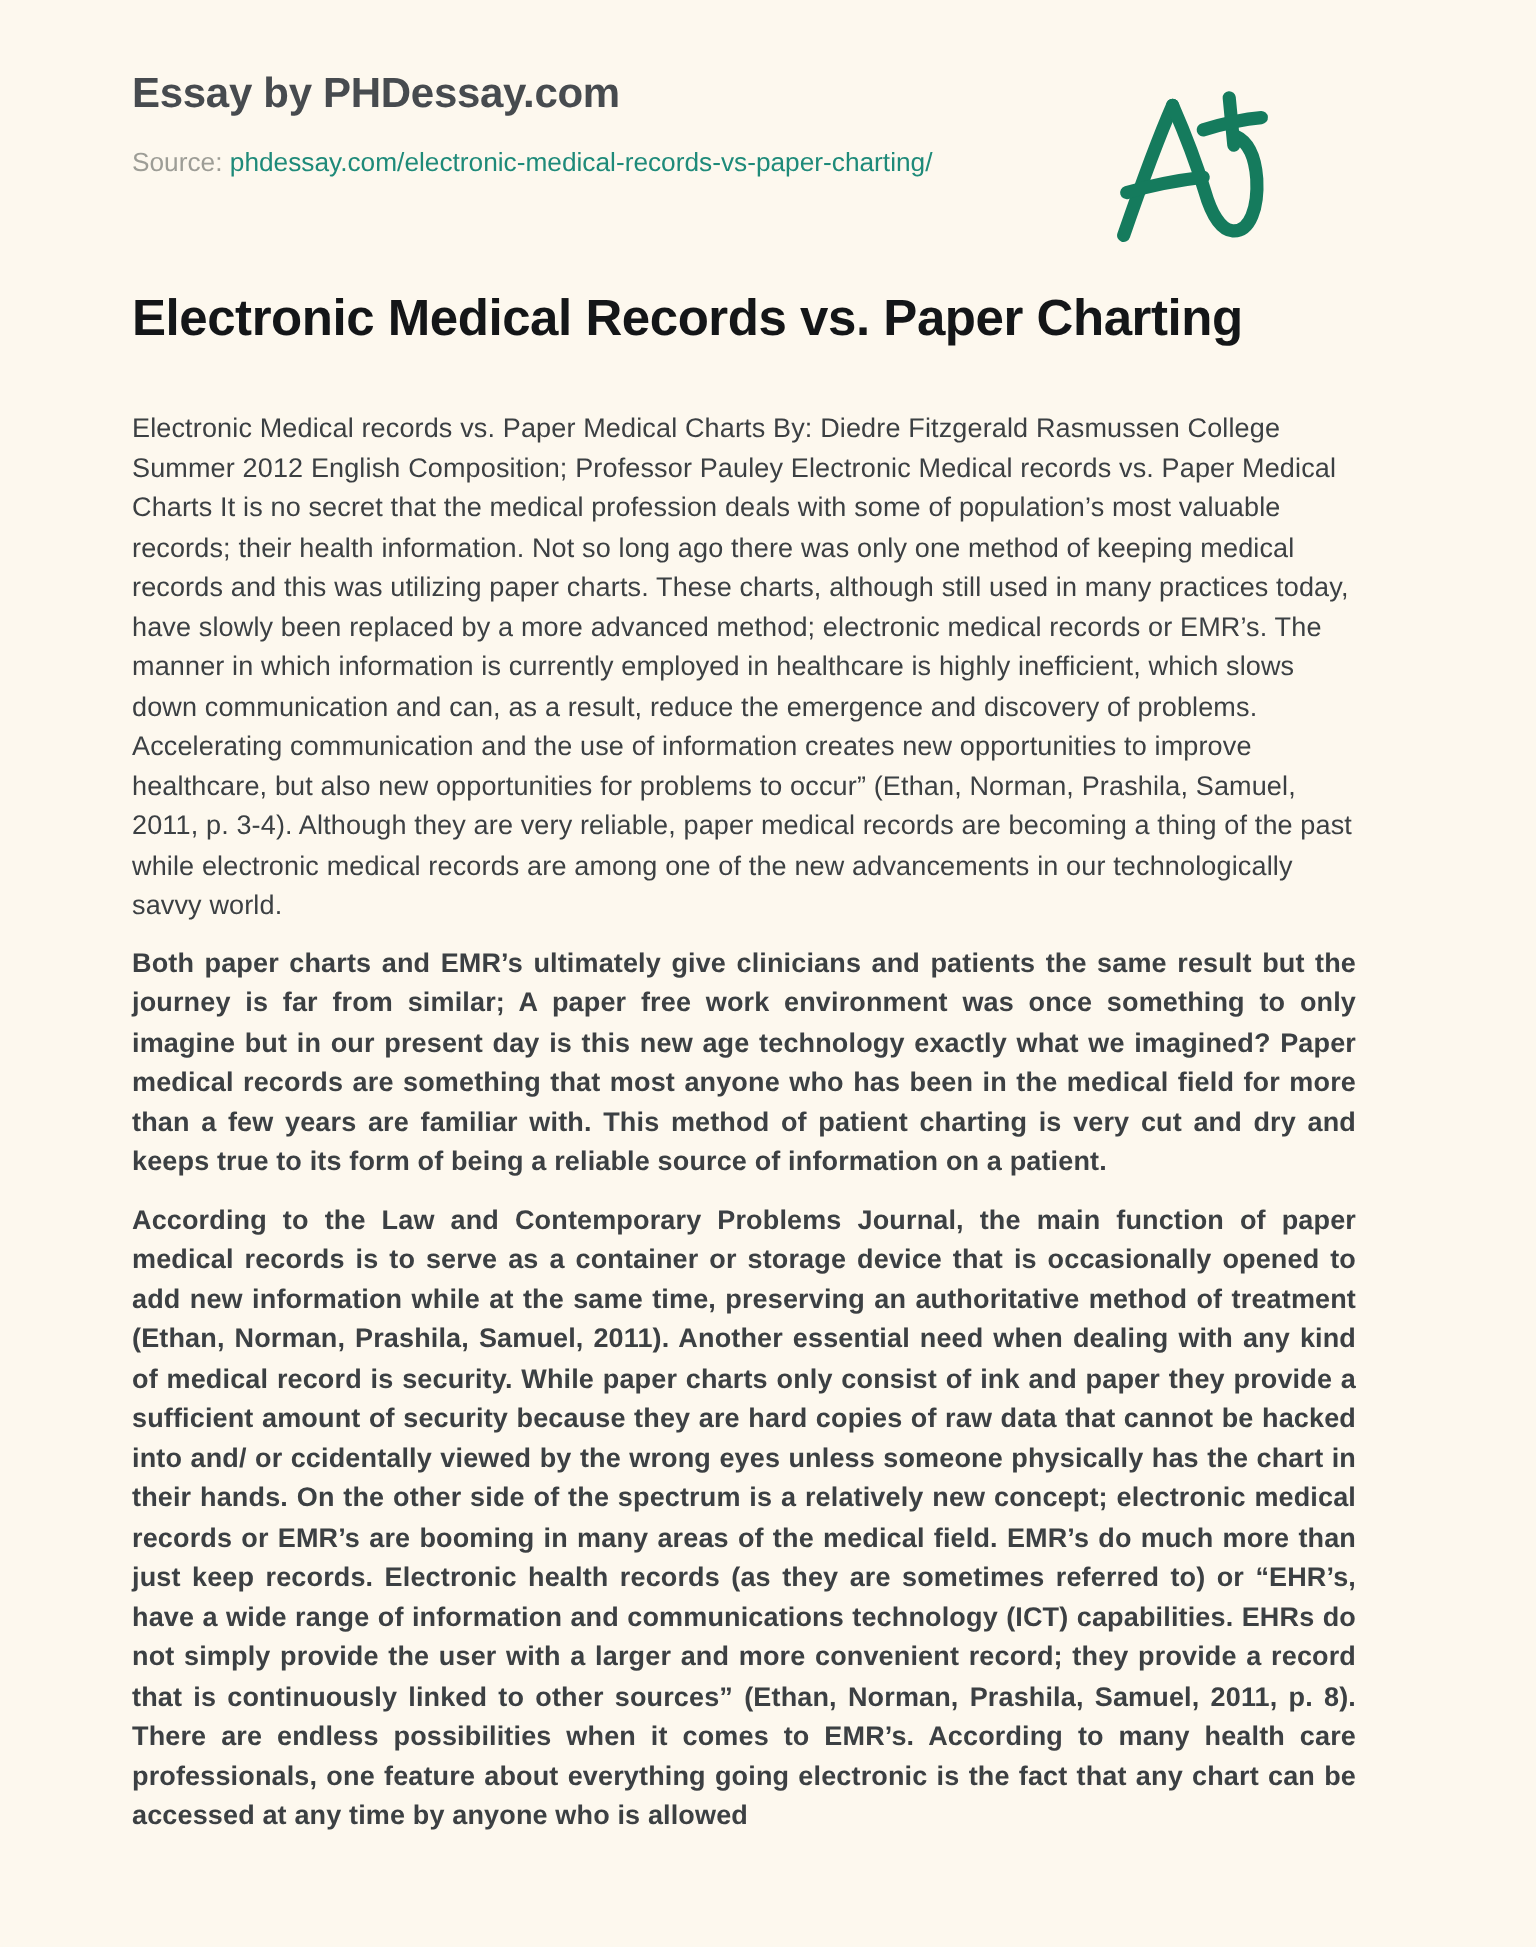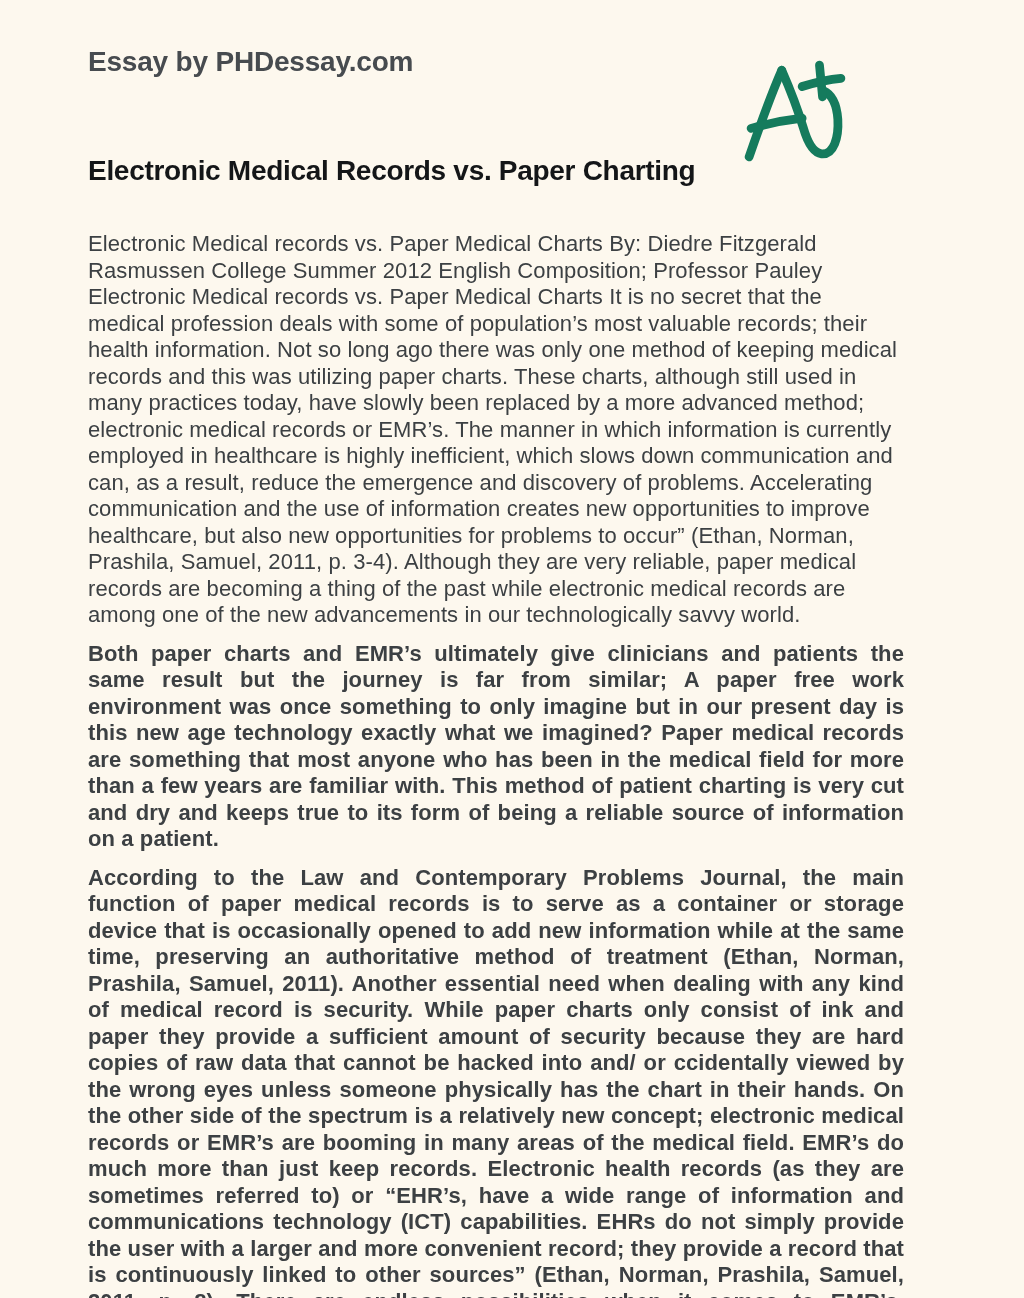--- a/index.html
+++ b/index.html
@@ -44,49 +44,53 @@
     right: 94px;
     width: 102px;
     height: 106px;
   }
   .logo svg {
     width: 100%;
     height: 100%;
   }
   .article-title {
     margin: 74px 0 0 0;
-    font-size: 28px;
+    font-size: 34px;
     line-height: 38px;
     font-weight: 700;
     letter-spacing: -0.3px;
     color: #141618;
   }
   .essay-body {
     margin-top: 41px;
   }
   .essay-body p {
     margin: 0 0 12px 0;
-    font-size: 22px;
+    font-size: 18px;
     line-height: 26.5px;
     letter-spacing: 0.1px;
     color: #3C4043;
   }
   .essay-body p.justified {
     text-align: justify;
     font-weight: bold;
   }
 </style>
 </head>
 <body>
 
 <div class="page">
 
   <header>
     <h1 class="site-title">Essay by PHDessay.com</h1>
 
+    <div class="source-line">
+      <span>Source:</span>
+      <a href="#">phdessay.com/electronic-medical-records-vs-paper-charting/</a>
+    </div>
 
     <div class="logo">
       <svg viewBox="0 0 100 100" fill="none" stroke="#157B5D" stroke-width="8.6" stroke-linecap="round">
 
         <path d="M5 97 C15 68 26 37 37 12"></path>
 
         <path d="M37 12 C44 28 52 48 58 68 C62 82 68 93 76 94 C88 95 93 78 92 60 C91 46 87 36 78 32"></path>
 
         <path d="M7 69 C24 64 40 61 57 59"></path>
 

